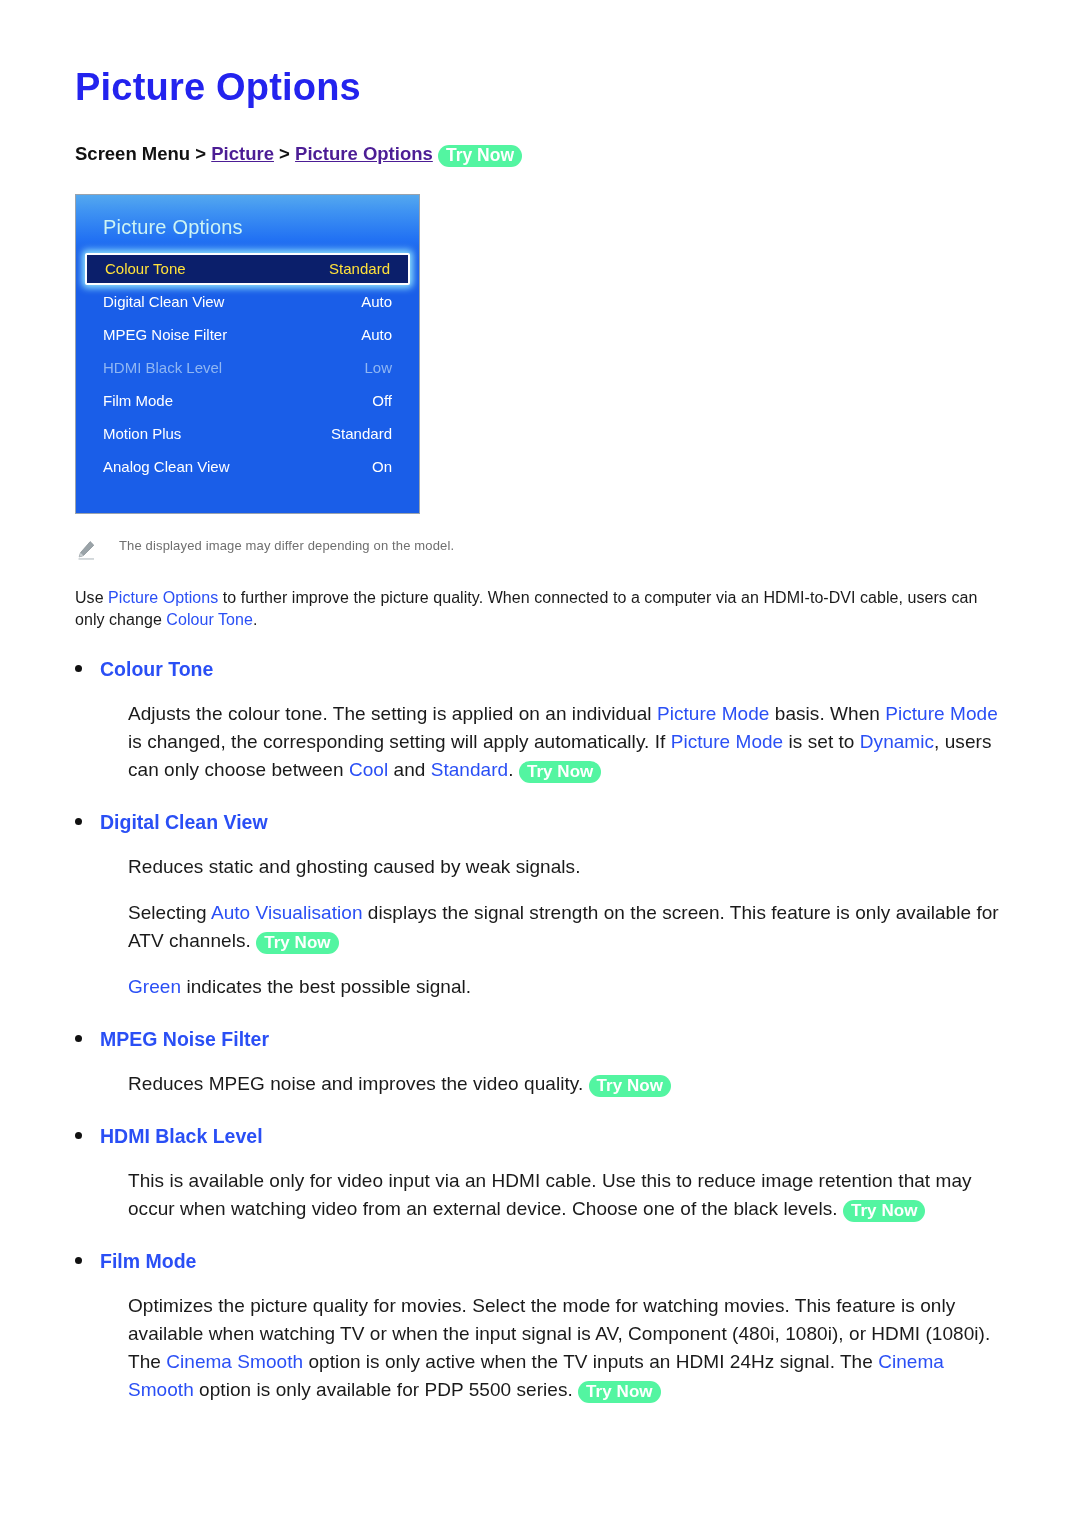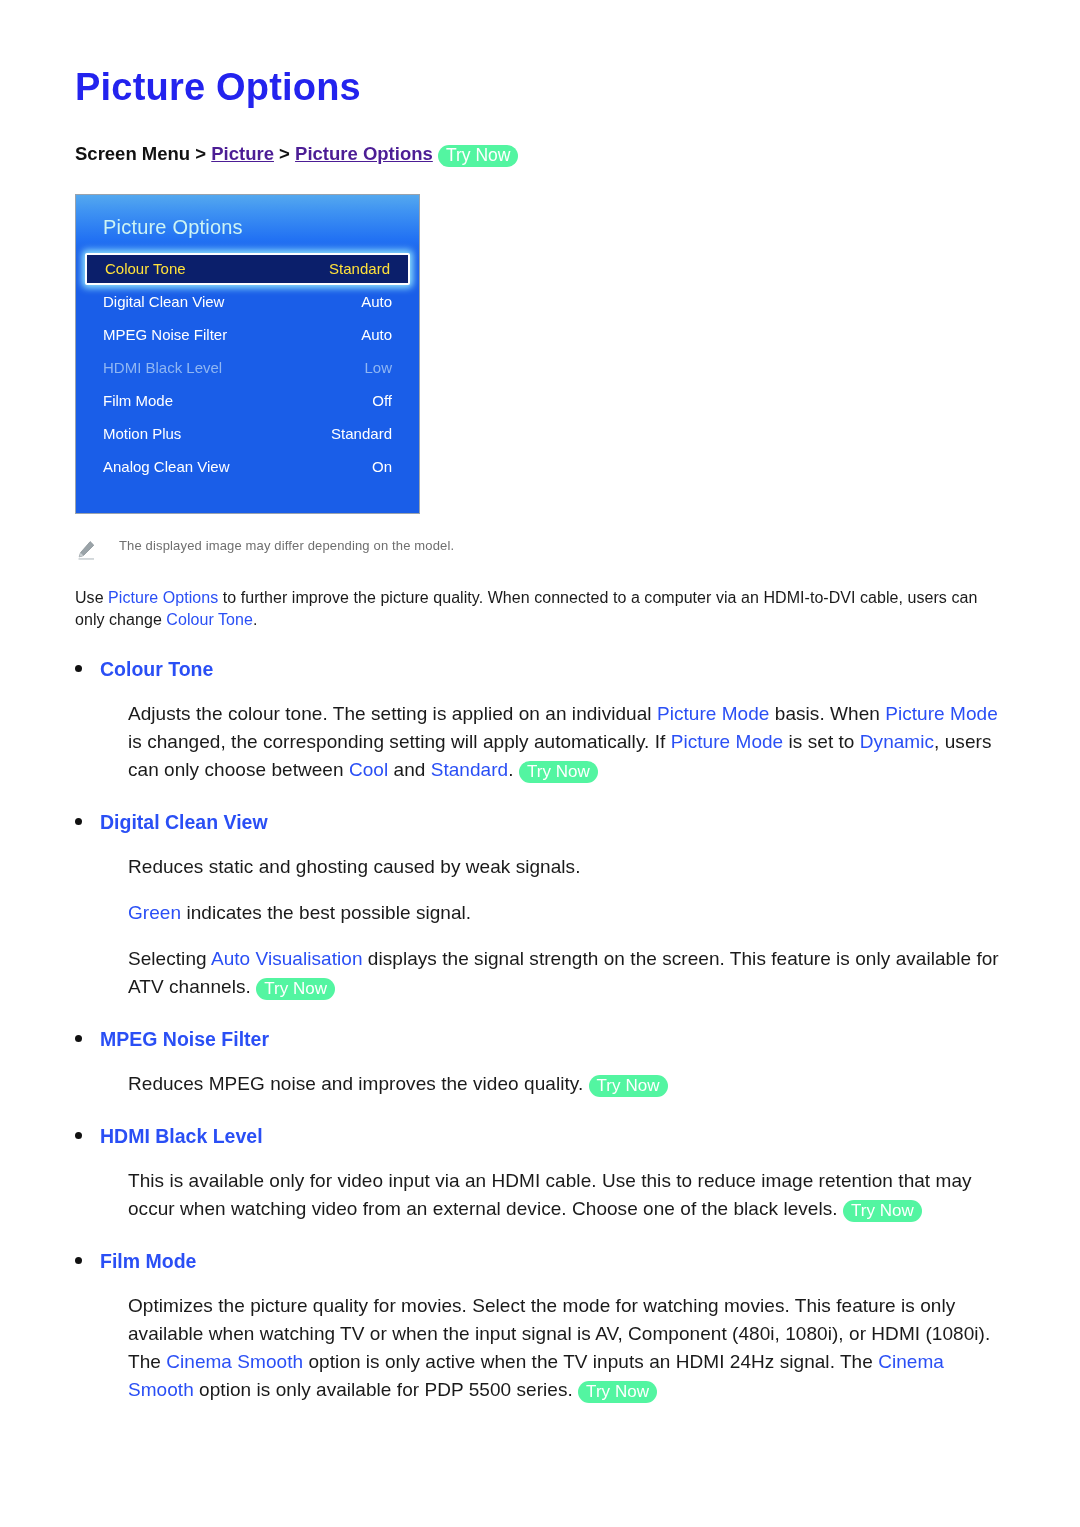--- a/index.html
+++ b/index.html
@@ -49,21 +49,21 @@
   .breadcrumb .lnk { color: #4c1d95; font-weight: bold; text-decoration: underline; }
 
   
   .trynow {
     display: inline-block;
     background: #53f5a1;
     color: #ffffff;
     border-radius: 11px;
     padding: 1px 8px 2px 8px;
     font-size: 17px;
-    font-weight: normal;
+    font-weight: bold;
     line-height: 19px;
     vertical-align: baseline;
     position: relative;
     top: 1px;
   }
   .breadcrumb .trynow { font-size: 17.5px; }
 
   
   .tvmenu {
     margin-top: 28px;
@@ -253,22 +253,22 @@
       <div class="bullet-head">
         <span class="dot"></span>
         <span>Colour Tone</span>
       </div>
       <div class="bullet-body"><span>Adjusts the colour tone. The setting is applied on an individual </span><span class="kw">Picture Mode</span><span> basis. When </span><span class="kw">Picture Mode</span><span> is changed, the corresponding setting will apply automatically. If </span><span class="kw">Picture Mode</span><span> is set to </span><span class="kw">Dynamic</span><span>, users can only choose between </span><span class="kw">Cool</span><span> and </span><span class="kw">Standard</span><span>. </span><span class="trynow">Try Now</span></div>
       <div class="bullet-head">
         <span class="dot"></span>
         <span>Digital Clean View</span>
       </div>
       <div class="bullet-body"><span>Reduces static and ghosting caused by weak signals.</span></div>
+      <div class="bullet-body"><span>Selecting </span><span class="kw">Auto Visualisation</span><span> displays the signal strength on the screen. This feature is only available for ATV channels. </span><span class="trynow">Try Now</span></div>
       <div class="bullet-body"><span class="kw">Green</span><span> indicates the best possible signal.</span></div>
-      <div class="bullet-body"><span>Selecting </span><span class="kw">Auto Visualisation</span><span> displays the signal strength on the screen. This feature is only available for ATV channels. </span><span class="trynow">Try Now</span></div>
       <div class="bullet-head">
         <span class="dot"></span>
         <span>MPEG Noise Filter</span>
       </div>
       <div class="bullet-body"><span>Reduces MPEG noise and improves the video quality. </span><span class="trynow">Try Now</span></div>
       <div class="bullet-head">
         <span class="dot"></span>
         <span>HDMI Black Level</span>
       </div>
       <div class="bullet-body"><span>This is available only for video input via an HDMI cable. Use this to reduce image retention that may occur when watching video from an external device. Choose one of the black levels. </span><span class="trynow">Try Now</span></div>

